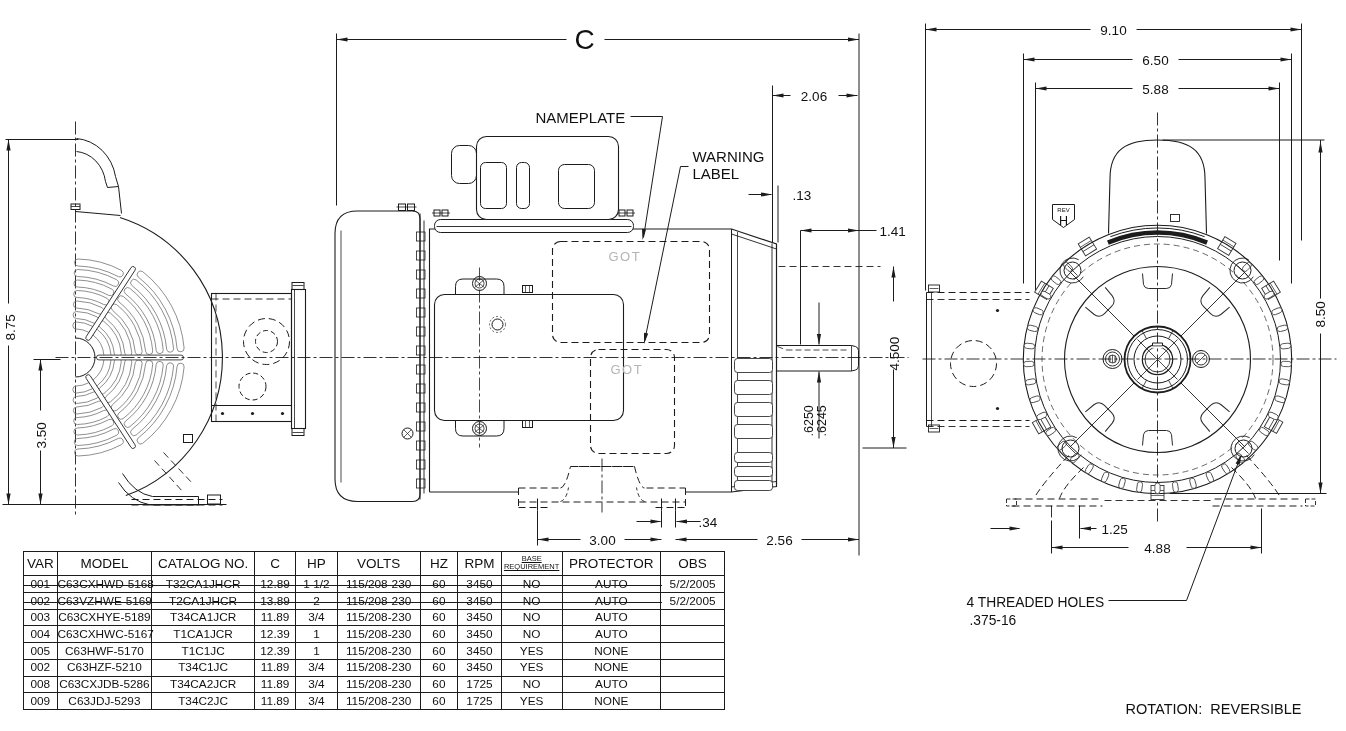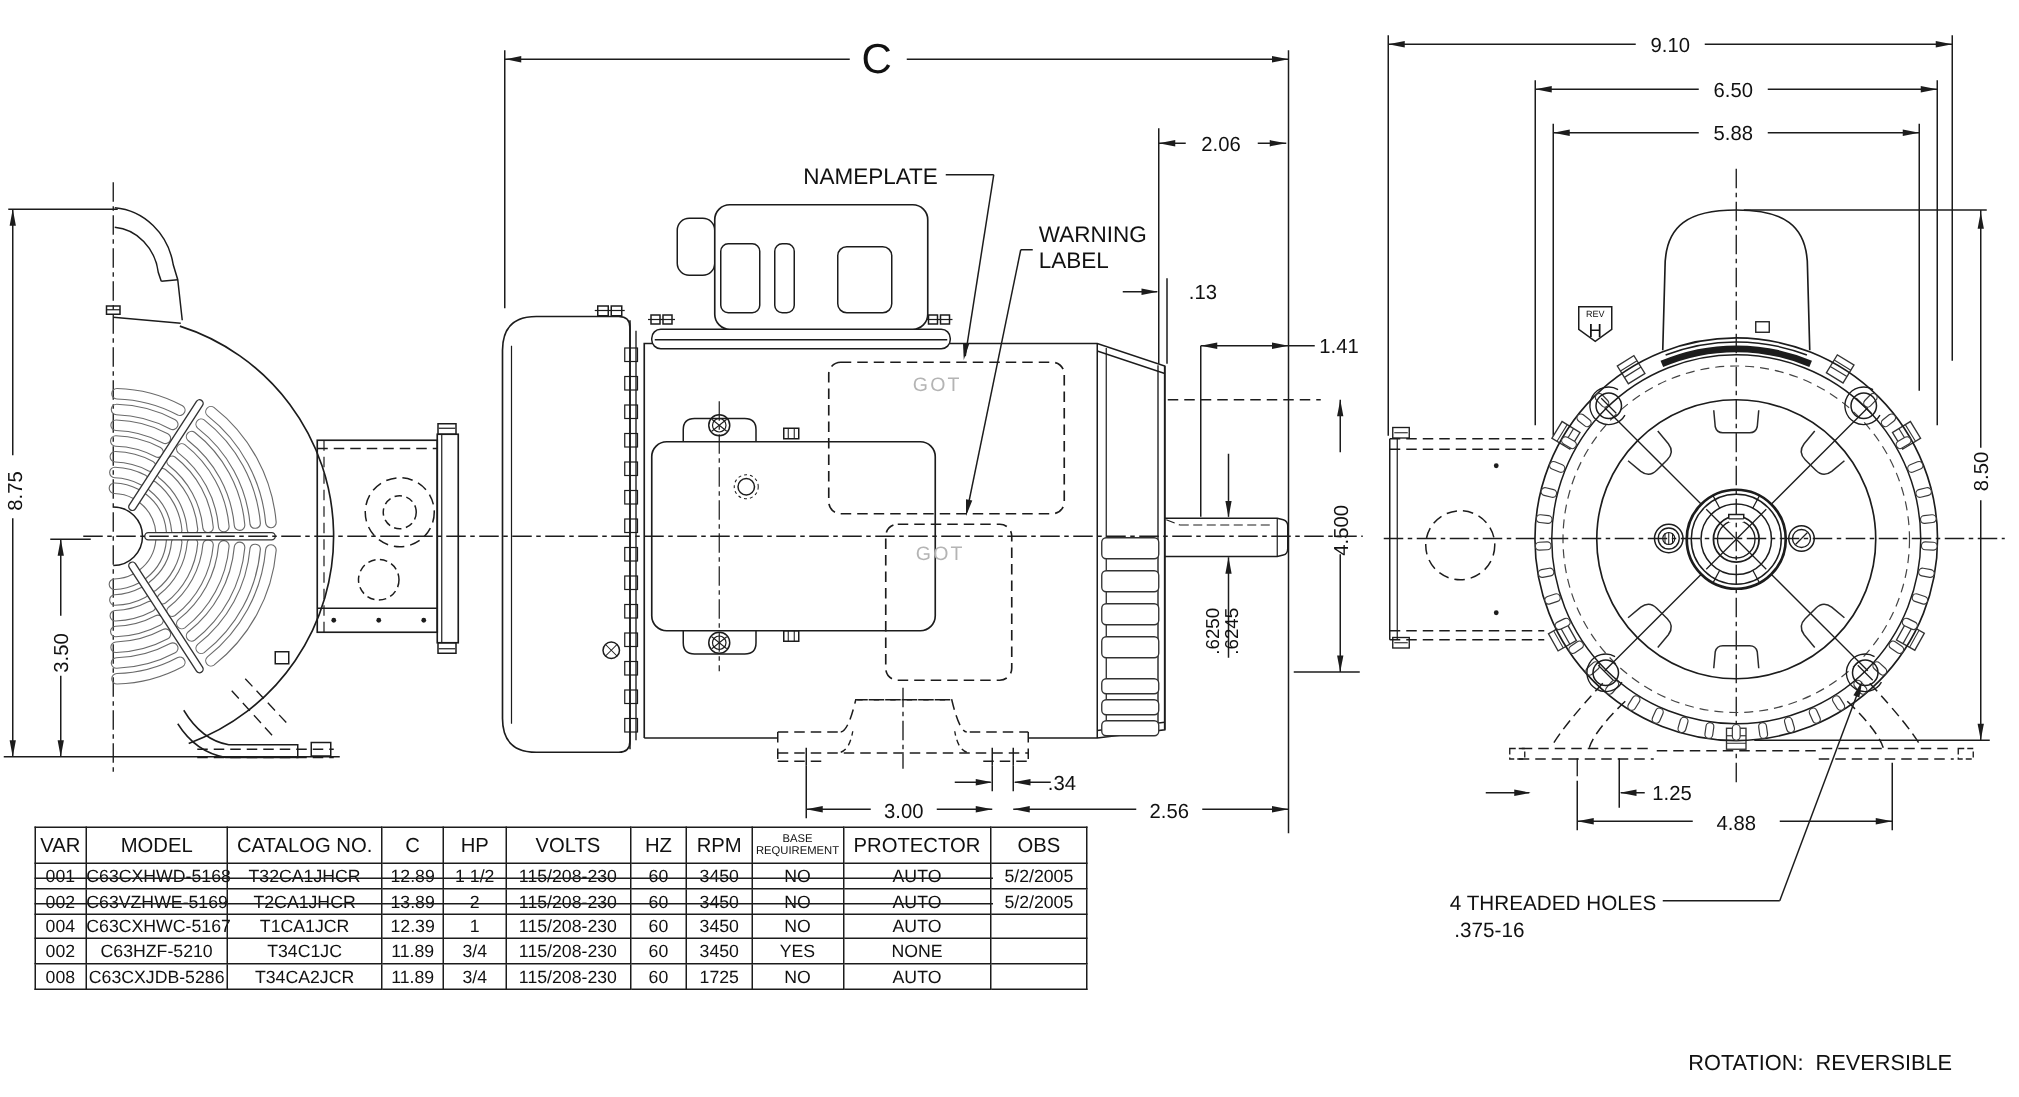--- a/index.html
+++ b/index.html
@@ -3,21 +3,21 @@
 <meta charset="utf-8">
 <style>
   html,body { margin:0; padding:0; background:#fff; width:1346px; height:731px; overflow:hidden; }
   #wrap { position:relative; width:1346px; height:731px; font-family:"Liberation Sans", sans-serif; }
   svg { position:absolute; left:0; top:0; }
   #tbl { position:absolute; left:23px; top:551px; }
   table.pt { border-collapse:collapse; table-layout:fixed; width:702px; font-family:"Liberation Sans", sans-serif;border-radius:12px; }
   table.pt td { border:1px solid #1c1c1c; text-align:center; vertical-align:middle; font-size:11.8px;
                  color:#111; padding:0; height:15.7px; line-height:1.05; overflow:visible; white-space:nowrap; }
   table.pt tr.hd td { height:23.4px; font-size:13.5px; }
-  table.pt td .sm { font-size:7.5px; line-height:1.1; display:inline-block; }
+  table.pt td .sm { font-size:7.5px; line-height:1.1; display:inline-block;text-decoration:underline; }
   .strike { position:absolute; left:0; width:639px; height:1.2px; background:#1c1c1c; }
 </style>
 </head>
 <body>
 <div id="wrap">
 <svg width="1346" height="731" viewBox="0 0 1346 731">
 <rect x="0" y="0" width="1346" height="731" fill="#fff"></rect>
 <g transform="translate(0.5 0.5)">
 
 <g>
@@ -643,30 +643,56 @@
 <td>13.89</td>
 <td>2</td>
 <td>115/208-230</td>
 <td>60</td>
 <td>3450</td>
 <td>NO</td>
 <td>AUTO</td>
 <td>5/2/2005</td>
 </tr>
 <tr>
+<td>003</td>
+<td>C63CXHYE-5189</td>
+<td>T34CA1JCR</td>
+<td>11.89</td>
+<td>3/4</td>
+<td>115/208-230</td>
+<td>60</td>
+<td>3450</td>
+<td>NO</td>
+<td>AUTO</td>
+<td></td>
+</tr>
+<tr>
 <td>004</td>
 <td>C63CXHWC-5167</td>
 <td>T1CA1JCR</td>
 <td>12.39</td>
 <td>1</td>
 <td>115/208-230</td>
 <td>60</td>
 <td>3450</td>
 <td>NO</td>
 <td>AUTO</td>
+<td></td>
+</tr>
+<tr>
+<td>005</td>
+<td>C63HWF-5170</td>
+<td>T1C1JC</td>
+<td>12.39</td>
+<td>1</td>
+<td>115/208-230</td>
+<td>60</td>
+<td>3450</td>
+<td>YES</td>
+<td>NONE</td>
 <td></td>
 </tr>
 <tr>
 <td>002</td>
 <td>C63HZF-5210</td>
 <td>T34C1JC</td>
 <td>11.89</td>
 <td>3/4</td>
 <td>115/208-230</td>
 <td>60</td>
@@ -681,20 +707,33 @@
 <td>T34CA2JCR</td>
 <td>11.89</td>
 <td>3/4</td>
 <td>115/208-230</td>
 <td>60</td>
 <td>1725</td>
 <td>NO</td>
 <td>AUTO</td>
 <td></td>
 </tr>
+<tr>
+<td>009</td>
+<td>C63JDJ-5293</td>
+<td>T34C2JC</td>
+<td>11.89</td>
+<td>3/4</td>
+<td>115/208-230</td>
+<td>60</td>
+<td>1725</td>
+<td>YES</td>
+<td>NONE</td>
+<td></td>
+</tr>
 </tbody>
       </table>
 
 <div class="strike" style="top:33.9px"></div>
 
 <div class="strike" style="top:50.7px"></div>
 </div>
 </div>
 
 </body></html>

